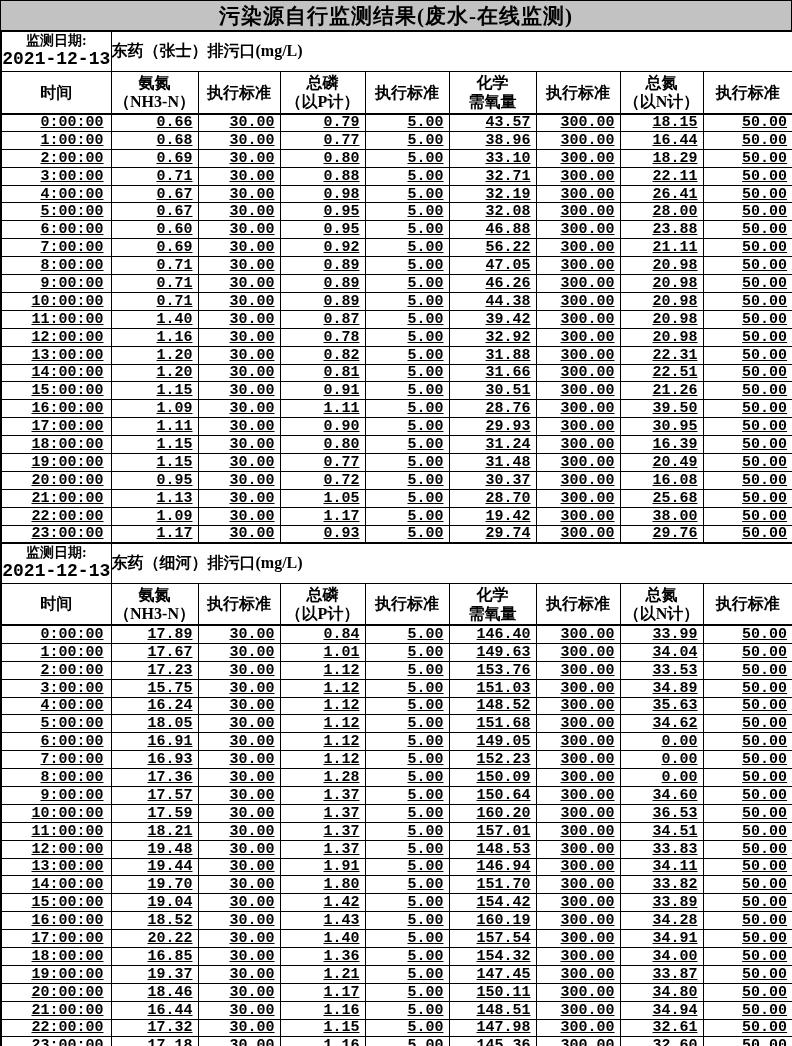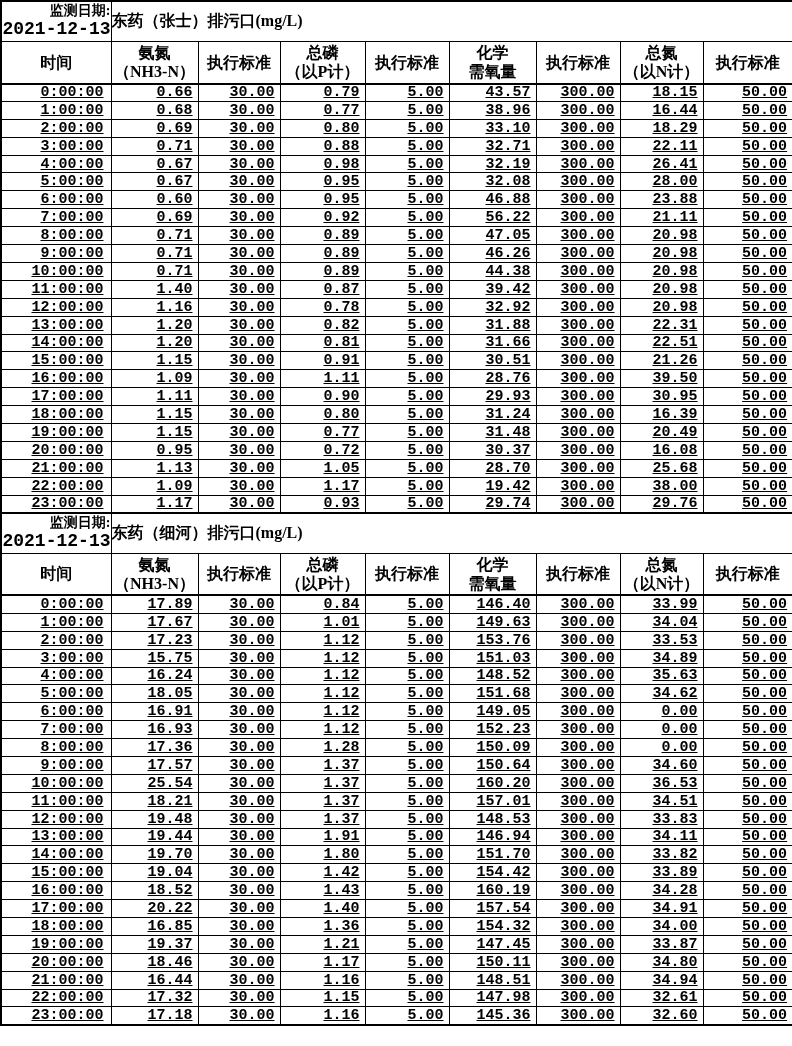--- a/index.html
+++ b/index.html
@@ -48,21 +48,21 @@
   col.c8 { width: 90px; }
   td, th {
     border: 1px solid #000000;
     padding: 0;
     overflow: hidden;
     white-space: nowrap;
     vertical-align: middle;
   }
   tr.meta-row { height: 36px; }
   td.date-cell {
-    text-align: right;
+    text-align: center;
     font-size: 14px;
     line-height: 1.22;
   }
   td.date-cell .date-value {
     font-family: "Liberation Mono", monospace;
     font-size: 18px;
     font-weight: bold;
   }
   td.location-cell {
     text-align: left;
@@ -86,20 +86,21 @@
     text-align: right;
   }
   td.time-cell { padding-right: 7px; }
   td.num-cell  { padding-right: 5px; }
 </style>
 </head>
 <body>
 
 <div class="page">
 
+  <div class="title-bar">污染源自行监测结果(废水-在线监测)</div>
 
   <table class="report-table">
     <colgroup>
       <col class="c-time">
         <col class="c1">
         <col class="c2">
         <col class="c3">
         <col class="c4">
       <col class="c5">
         <col class="c6">
@@ -576,21 +577,21 @@
           <td class="num-cell">30.00</td>
           <td class="num-cell">1.37</td>
           <td class="num-cell">5.00</td>
           <td class="num-cell">150.64</td>
           <td class="num-cell">300.00</td>
           <td class="num-cell">34.60</td>
           <td class="num-cell">50.00</td>
         </tr>
         <tr class="data-row">
           <td class="time-cell">10:00:00</td>
-          <td class="num-cell">25.54</td>
+          <td class="num-cell">17.59</td>
           <td class="num-cell">30.00</td>
           <td class="num-cell">1.37</td>
           <td class="num-cell">5.00</td>
           <td class="num-cell">160.20</td>
           <td class="num-cell">300.00</td>
           <td class="num-cell">36.53</td>
           <td class="num-cell">50.00</td>
         </tr>
         <tr class="data-row">
           <td class="time-cell">11:00:00</td>

